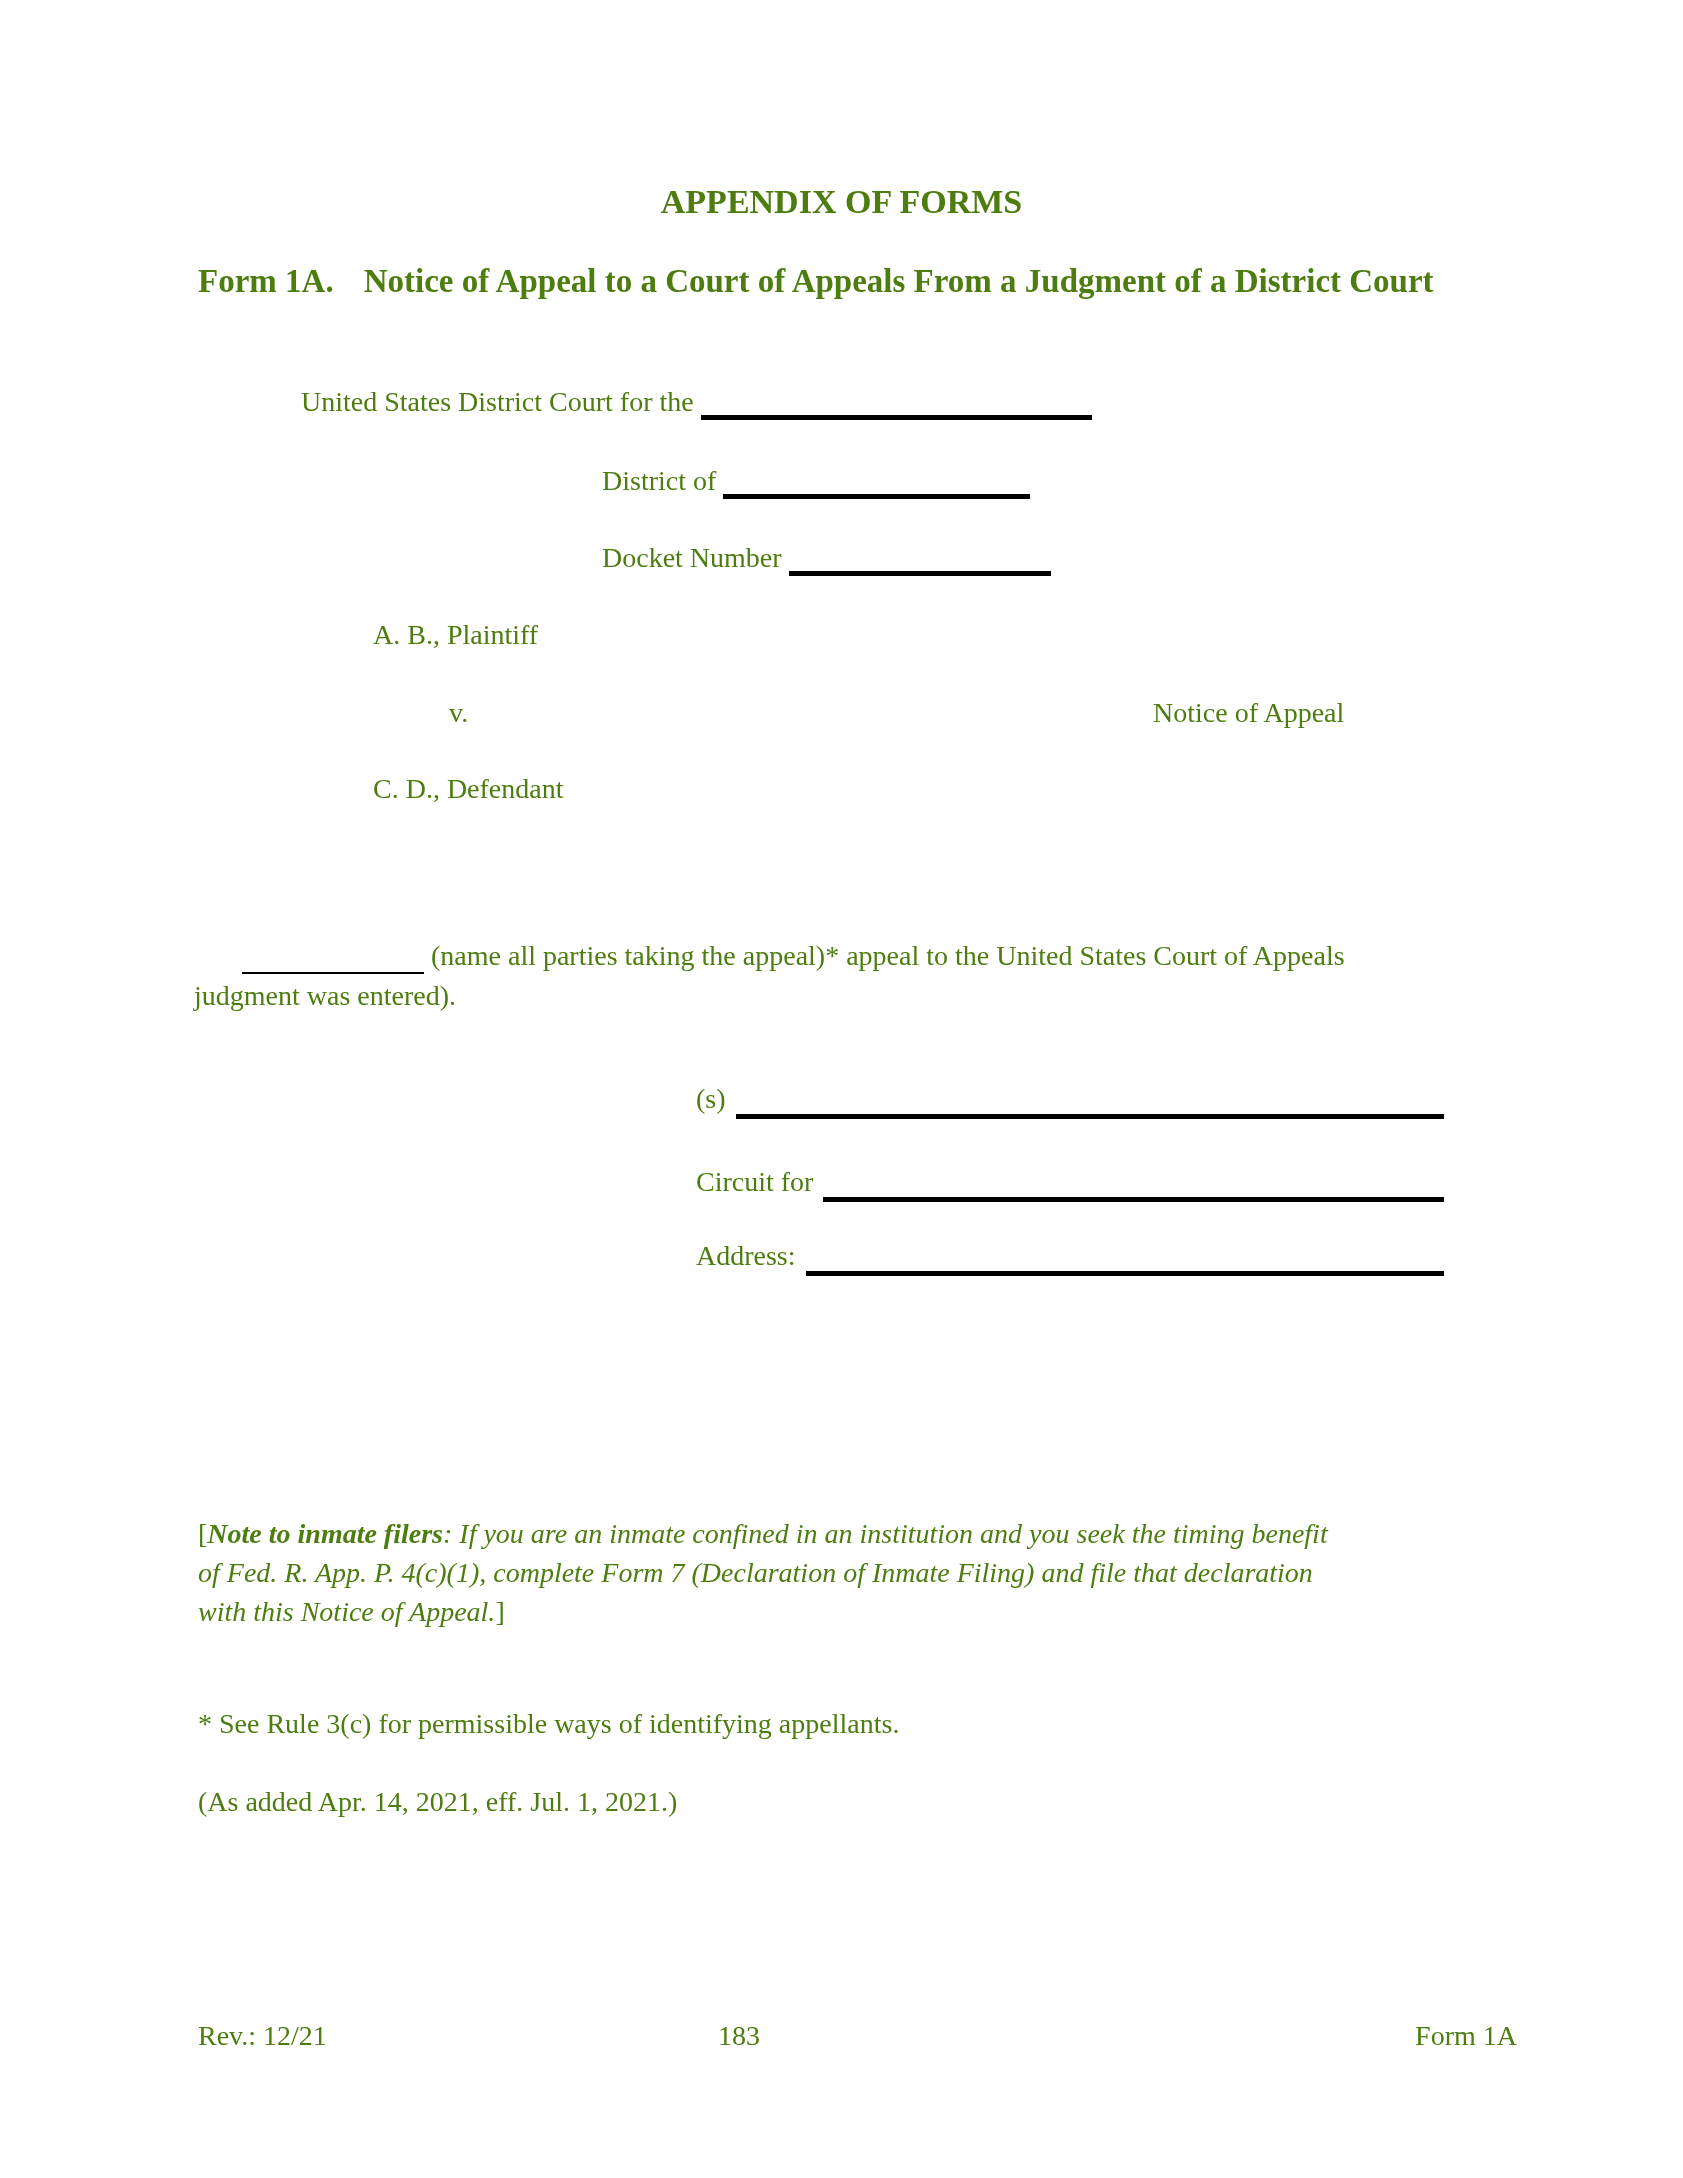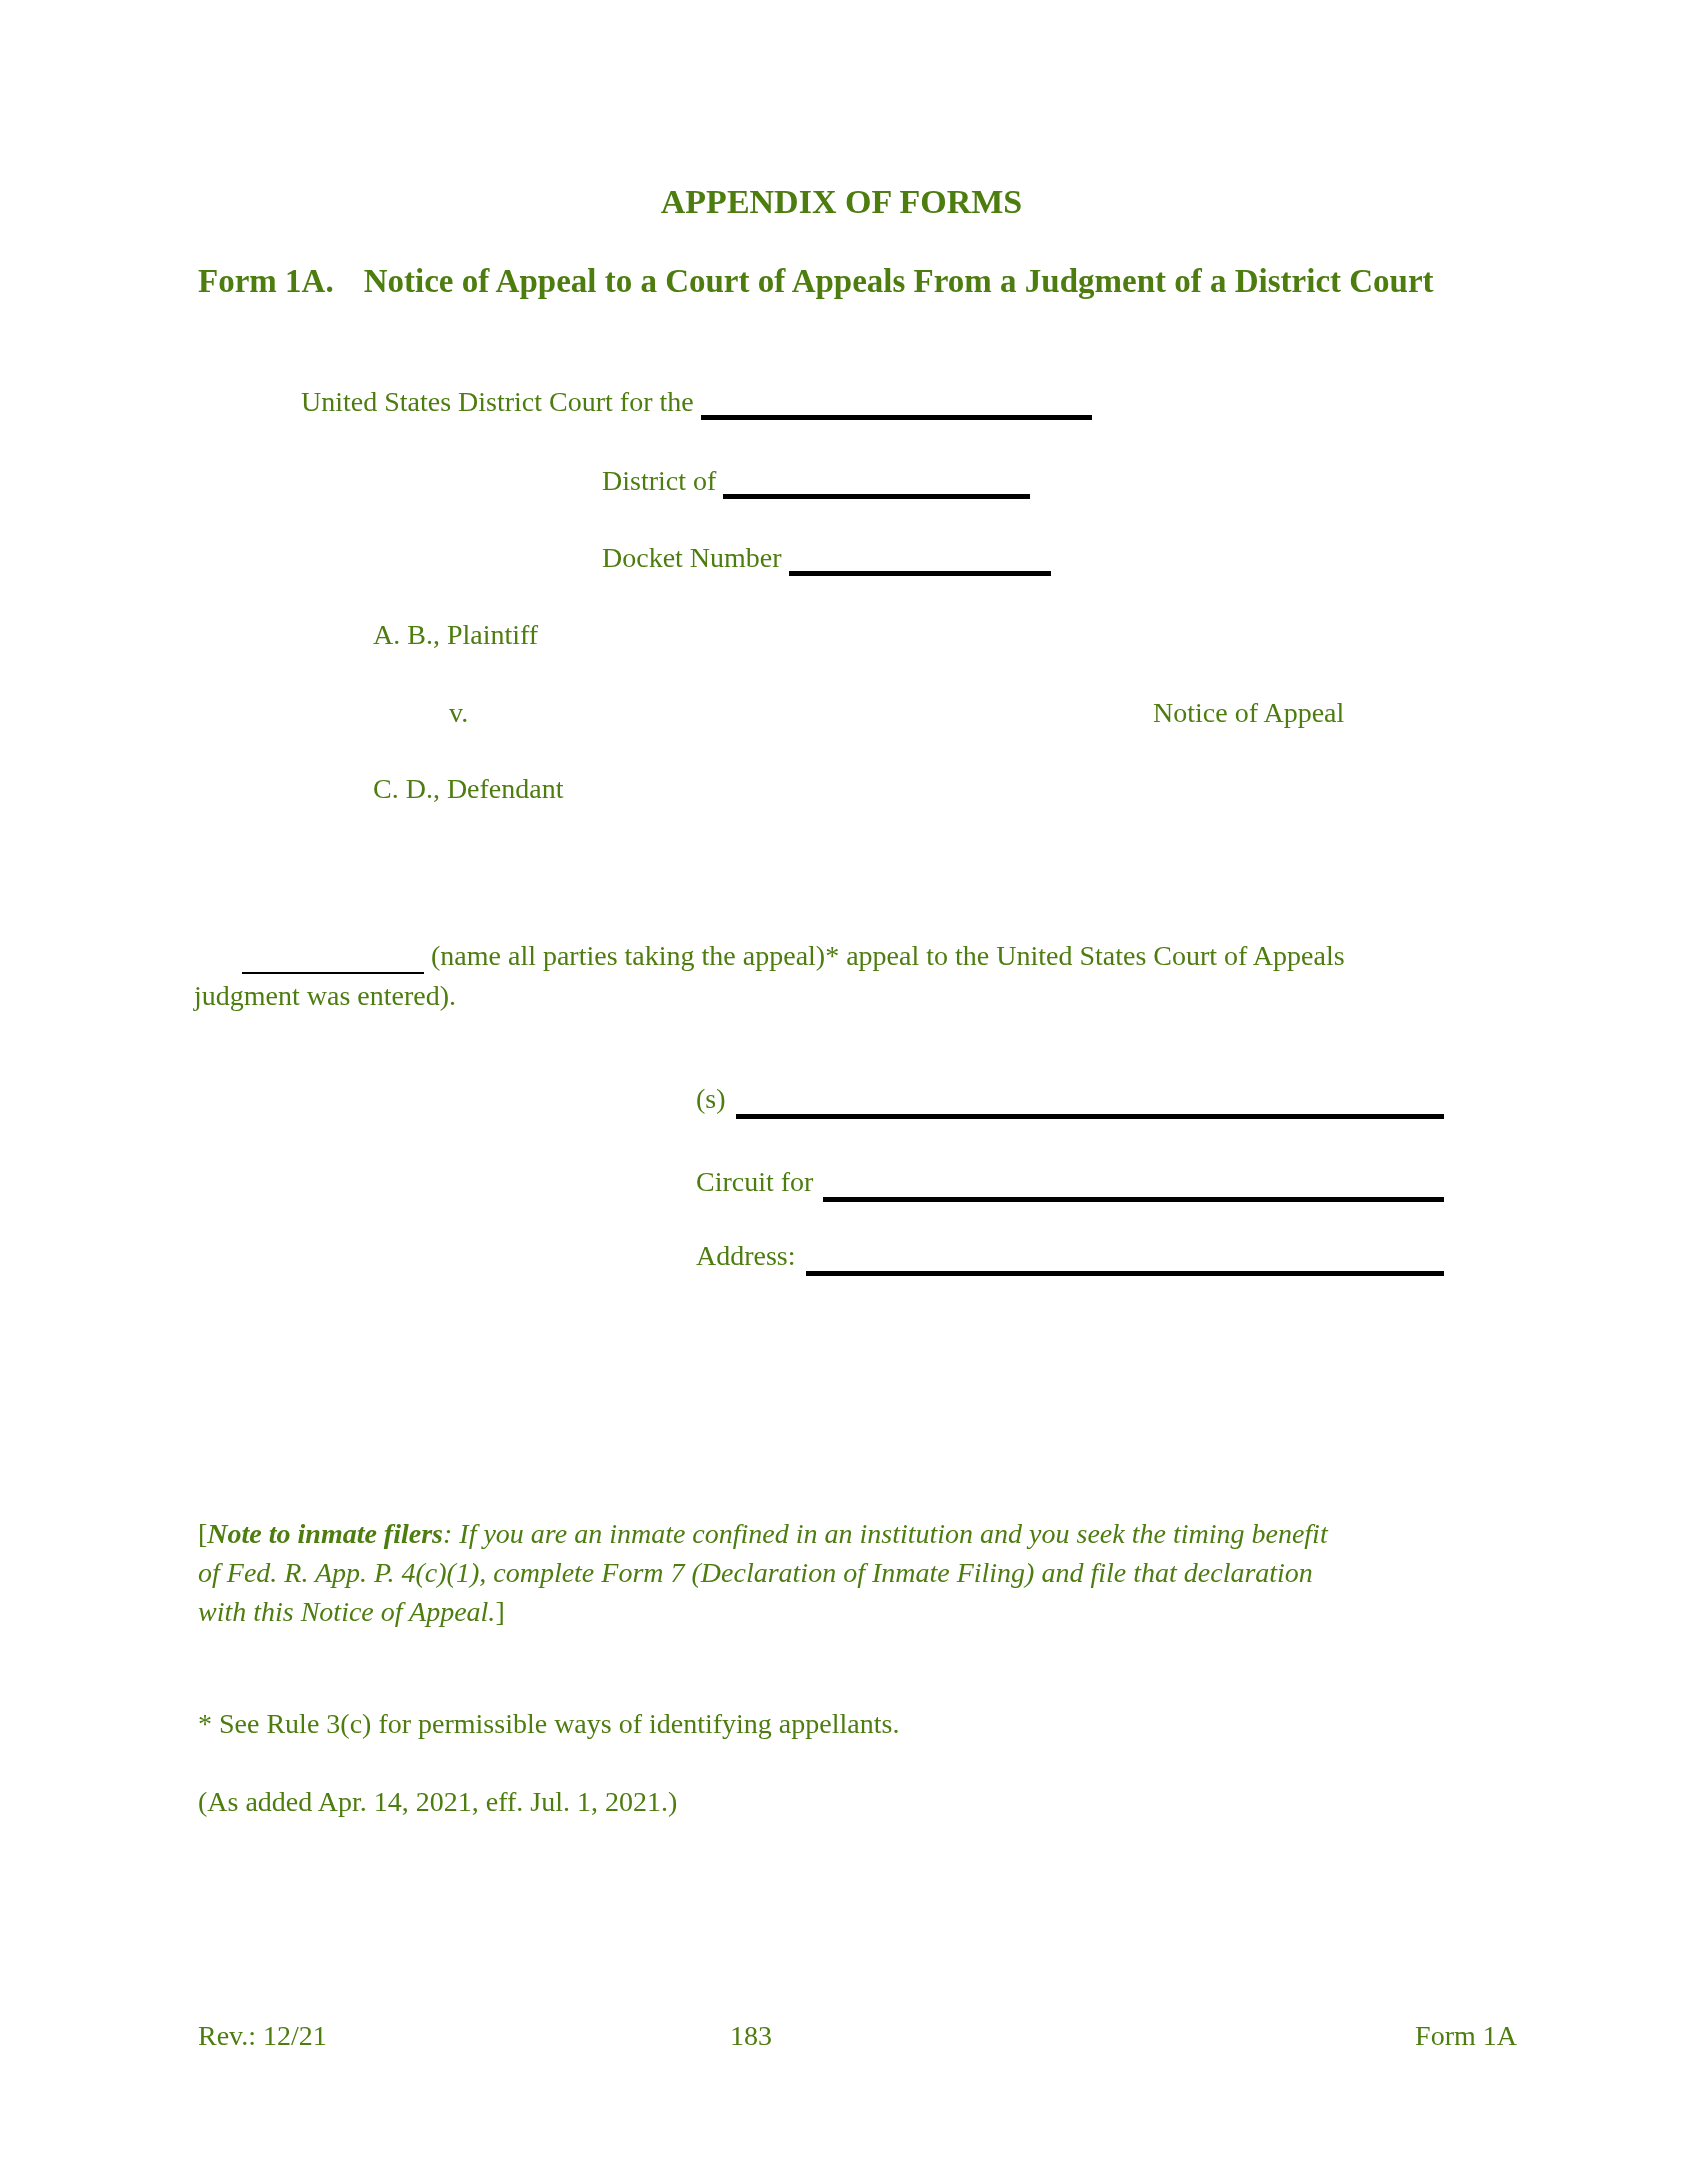--- a/index.html
+++ b/index.html
@@ -58,21 +58,21 @@
     top: 1479px; left: 198px; width: 1317px;
     line-height: 39px; font-style: italic; white-space: nowrap;
   }
   .note .rm { font-style: normal; }
   .note .bi { font-weight: bold; }
 
   .footnote  { top: 1671px; left: 198px; }
   .amendment { top: 1749px; left: 198px; }
 
   .footer-rev  { top: 1983px; left: 198px; }
-  .footer-page { top: 1983px; left: 12px; width: 1478px; text-align: center; }
+  .footer-page { top: 1983px; left: 0; width: 1478px; text-align: center; }
   .footer-form { top: 1983px; right: 166px; }
 </style>
 </head>
 <body>
 
 <div class="page">
 
   <div class="abs title">APPENDIX OF FORMS</div>
 
   <div class="abs heading">

